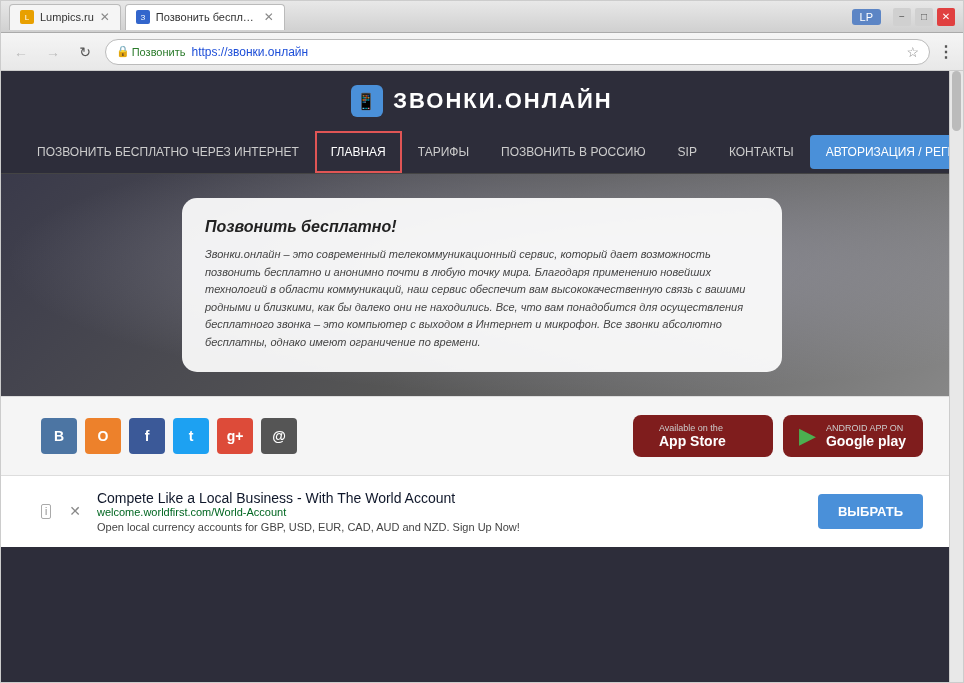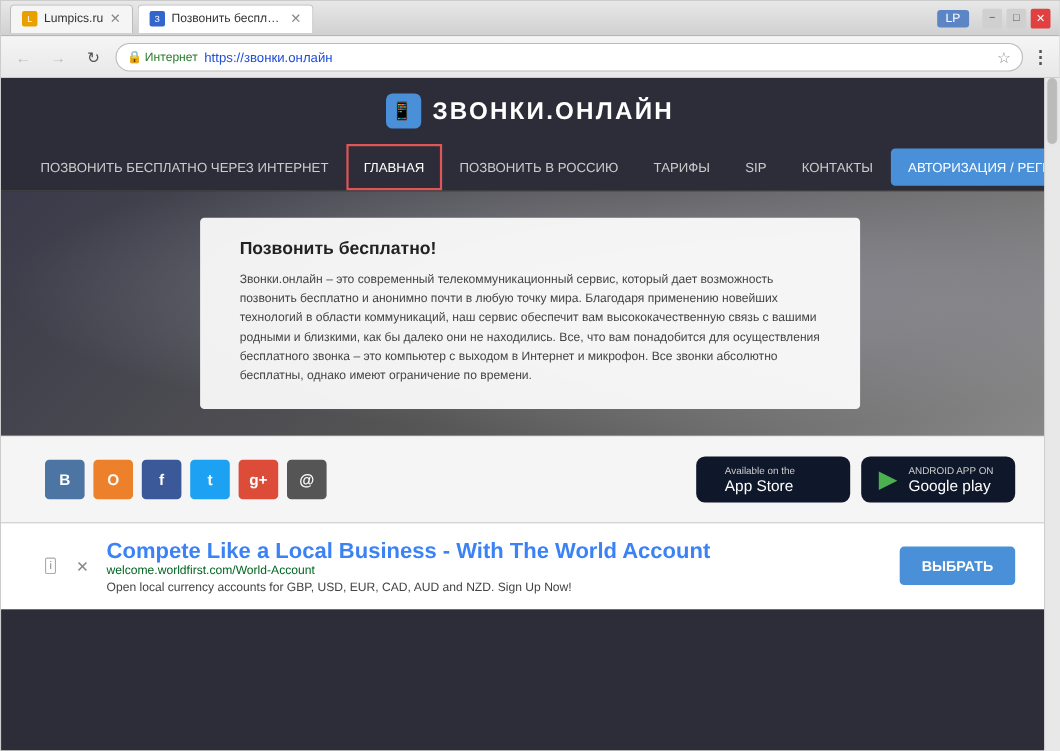--- a/index.html
+++ b/index.html
@@ -47,48 +47,48 @@
 
     
     .site-nav { background: #2d2d3a; display: flex; align-items: stretch; padding: 0 20px; gap: 0; border-bottom: 1px solid #444; }
     .nav-item { color: #ccc; font-size: 12px; padding: 14px 16px; cursor: pointer; text-transform: uppercase; white-space: nowrap; }
     .nav-item.active { color: white; border: 2px solid #e05555; padding: 12px 14px; }
     .nav-item-auth { margin-left: auto; background: #4a90d9; color: white; font-size: 12px; padding: 10px 16px; cursor: pointer; border-radius: 4px; align-self: center; white-space: nowrap; }
 
     
     .hero-section { position: relative; background: linear-gradient(135deg, #3a3a4a 0%, #555 50%, #888 100%); min-height: 180px; display: flex; align-items: center; justify-content: center; overflow: hidden; }
     .hero-overlay { position: absolute; inset: 0; background: radial-gradient(ellipse at 60% 40%, rgba(180,180,200,0.5) 0%, transparent 70%); }
-    .hero-card { background: rgba(255,255,255,0.92); margin: 24px 40px; padding: 20px 36px; border-radius: 4px; position: relative; z-index: 1; max-width: 600px; }
+    .hero-card { background: rgba(255,255,255,0.92); margin: 24px 40px; padding: 20px 23px; border-radius: 15px; position: relative; z-index: 1; max-width: 600px; font-style: italic; }
     .hero-card h2 { font-size: 16px; font-weight: bold; color: #222; margin-bottom: 10px; }
     .hero-card p { font-size: 11px; color: #444; line-height: 1.6; }
 
     
     .bottom-section { background: #f5f5f5; padding: 18px 40px; display: flex; align-items: center; border-top: 1px solid #ddd; gap: 20px; }
     .social-icons { display: flex; gap: 8px; align-items: center; }
     .social-icon { width: 36px; height: 36px; border-radius: 4px; display: flex; align-items: center; justify-content: center; color: white; font-size: 14px; font-weight: bold; cursor: pointer; }
     .social-vk { background: #4c75a3; }
     .social-ok { background: #ed812b; }
     .social-fb { background: #3b5998; }
     .social-tw { background: #1da1f2; }
     .social-gp { background: #dd4b39; }
     .social-mail { background: #555; }
 
     .app-badges { margin-left: auto; display: flex; gap: 10px; align-items: center; }
-    .app-badge { background: #0f172a; border-radius: 8px; padding: 8px 16px; display: flex; align-items: center; gap: 10px; cursor: pointer; color: white; min-width: 140px; }
+    .app-badge { background: #7f1d1d; border-radius: 8px; padding: 8px 16px; display: flex; align-items: center; gap: 10px; cursor: pointer; color: white; min-width: 140px; }
     .app-badge-icon { font-size: 22px; }
     .app-badge-text { display: flex; flex-direction: column; }
     .app-badge-top { font-size: 9px; color: #ccc; }
-    .app-badge-bottom { font-size: 14px; font-weight: normal; }
+    .app-badge-bottom { font-size: 14px; font-weight: bold; }
 
     
     .ad-section { background: white; padding: 14px 40px; display: flex; align-items: center; border-top: 1px solid #ddd; gap: 16px; }
     .ad-icon { font-size: 10px; color: #888; border: 1px solid #aaa; padding: 1px 3px; border-radius: 2px; }
     .ad-close { font-size: 14px; color: #888; cursor: pointer; margin-left: 2px; }
     .ad-text-block { flex: 1; }
-    .ad-title { font-size: 20px; color: #3b82f6; font-weight: bold; }
+    .ad-title { font-size: 14px; color: #0f172a; font-weight: normal; }
     .ad-url { font-size: 11px; color: #006621; }
     .ad-desc { font-size: 11px; color: #444; margin-top: 3px; }
     .ad-cta { background: #4a90d9; color: white; padding: 10px 20px; border-radius: 4px; font-size: 13px; cursor: pointer; white-space: nowrap; font-weight: bold; }
 
     
     .page-content::-webkit-scrollbar { width: 14px; }
     .scrollbar-area { position: absolute; right: 0; top: 0; bottom: 0; width: 14px; background: #e8e8e8; border-left: 1px solid #ccc; }
     .scrollbar-thumb { position: absolute; top: 0; left: 2px; right: 2px; height: 60px; background: #bbb; border-radius: 6px; }
 
     .highlight-box { border: 2px solid #e05555 !important; }
@@ -118,43 +118,43 @@
     </div>
   </div>
 
   <div class="toolbar">
     <button class="nav-btn disabled">←</button>
     <button class="nav-btn disabled">→</button>
     <button class="nav-btn">↻</button>
     <div class="address-bar">
       <span class="secure-badge">
         <span>🔒</span>
-        <span>Интернет</span>
+        <span>Позвонить</span>
       </span>
       <span class="address-text">https://звонки.онлайн</span>
       <span class="star-btn">☆</span>
     </div>
     <span class="menu-btn">⋮</span>
   </div>
 
   <div class="page-content" style="position:relative;">
     <div class="website">
 
       <div class="site-header">
         <div class="site-logo">
           <div class="logo-icon">📱</div>
           <span>ЗВОНКИ.ОНЛАЙН</span>
         </div>
       </div>
 
       <div class="site-nav">
         <div class="nav-item">ПОЗВОНИТЬ БЕСПЛАТНО ЧЕРЕЗ ИНТЕРНЕТ</div>
         <div class="nav-item active highlight-box">ГЛАВНАЯ</div>
+        <div class="nav-item">ТАРИФЫ</div>
         <div class="nav-item">ПОЗВОНИТЬ В РОССИЮ</div>
-        <div class="nav-item">ТАРИФЫ</div>
         <div class="nav-item">SIP</div>
         <div class="nav-item">КОНТАКТЫ</div>
         <div class="nav-item-auth">АВТОРИЗАЦИЯ / РЕГИСТРАЦИЯ</div>
       </div>
 
       <div class="hero-section">
         <div class="hero-overlay"></div>
         <div class="hero-card">
           <h2>Позвонить бесплатно!</h2>
           <p>Звонки.онлайн – это современный телекоммуникационный сервис, который дает возможность позвонить бесплатно и анонимно почти в любую точку мира. Благодаря применению новейших технологий в области коммуникаций, наш сервис обеспечит вам высококачественную связь с вашими родными и близкими, как бы далеко они не находились. Все, что вам понадобится для осуществления бесплатного звонка – это компьютер с выходом в Интернет и микрофон. Все звонки абсолютно бесплатны, однако имеют ограничение по времени.</p>

